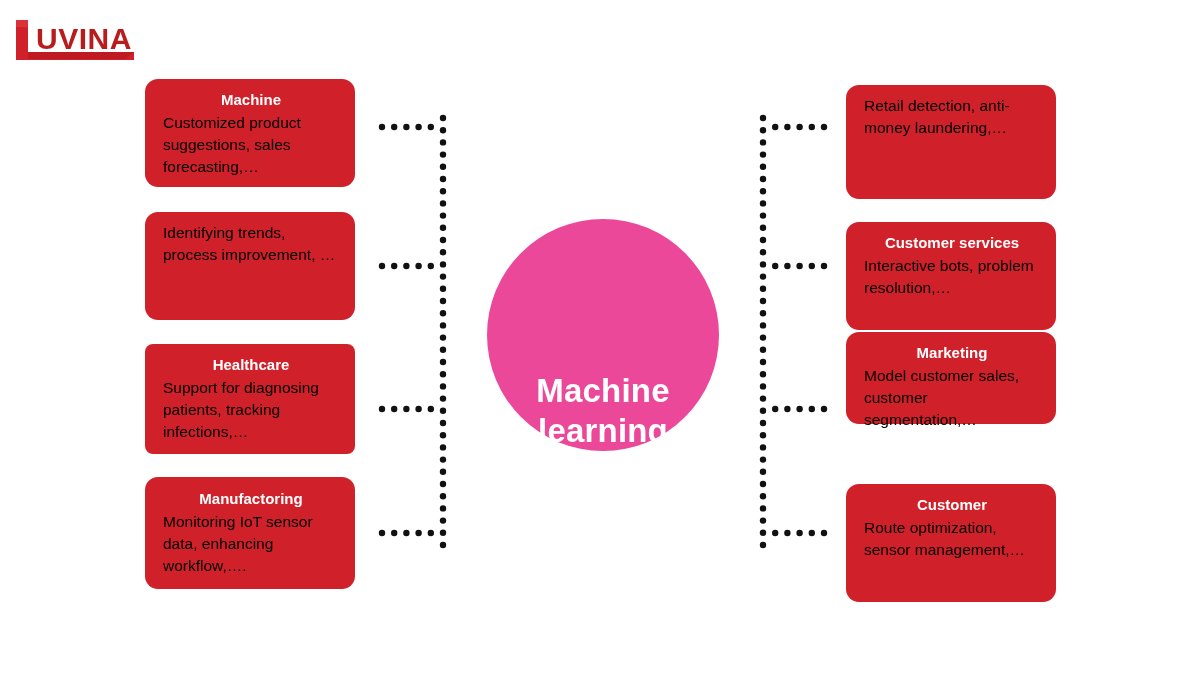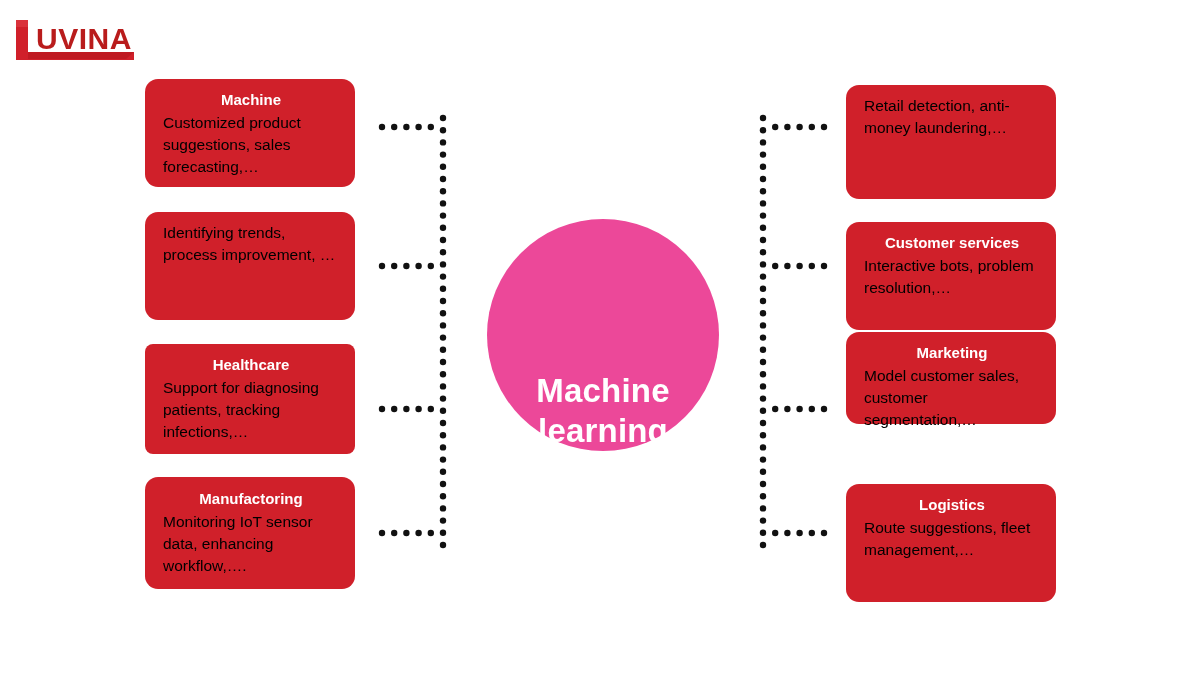--- a/index.html
+++ b/index.html
@@ -275,15 +275,15 @@
   <div class="card-title">Customer services</div>
   <div class="card-desc">Interactive bots, problem resolution,…</div>
 </div>
 
 <div class="card right card-r2">
   <div class="card-title">Marketing</div>
   <div class="card-desc">Model customer sales, customer segmentation,…</div>
 </div>
 
 <div class="card right card-r3">
-  <div class="card-title">Logistics</div>
-  <div class="card-desc">Route suggestions, fleet management,…</div>
+  <div class="card-title">Customer</div>
+  <div class="card-desc">Route optimization, sensor management,…</div>
 </div>
 
 </body></html>

